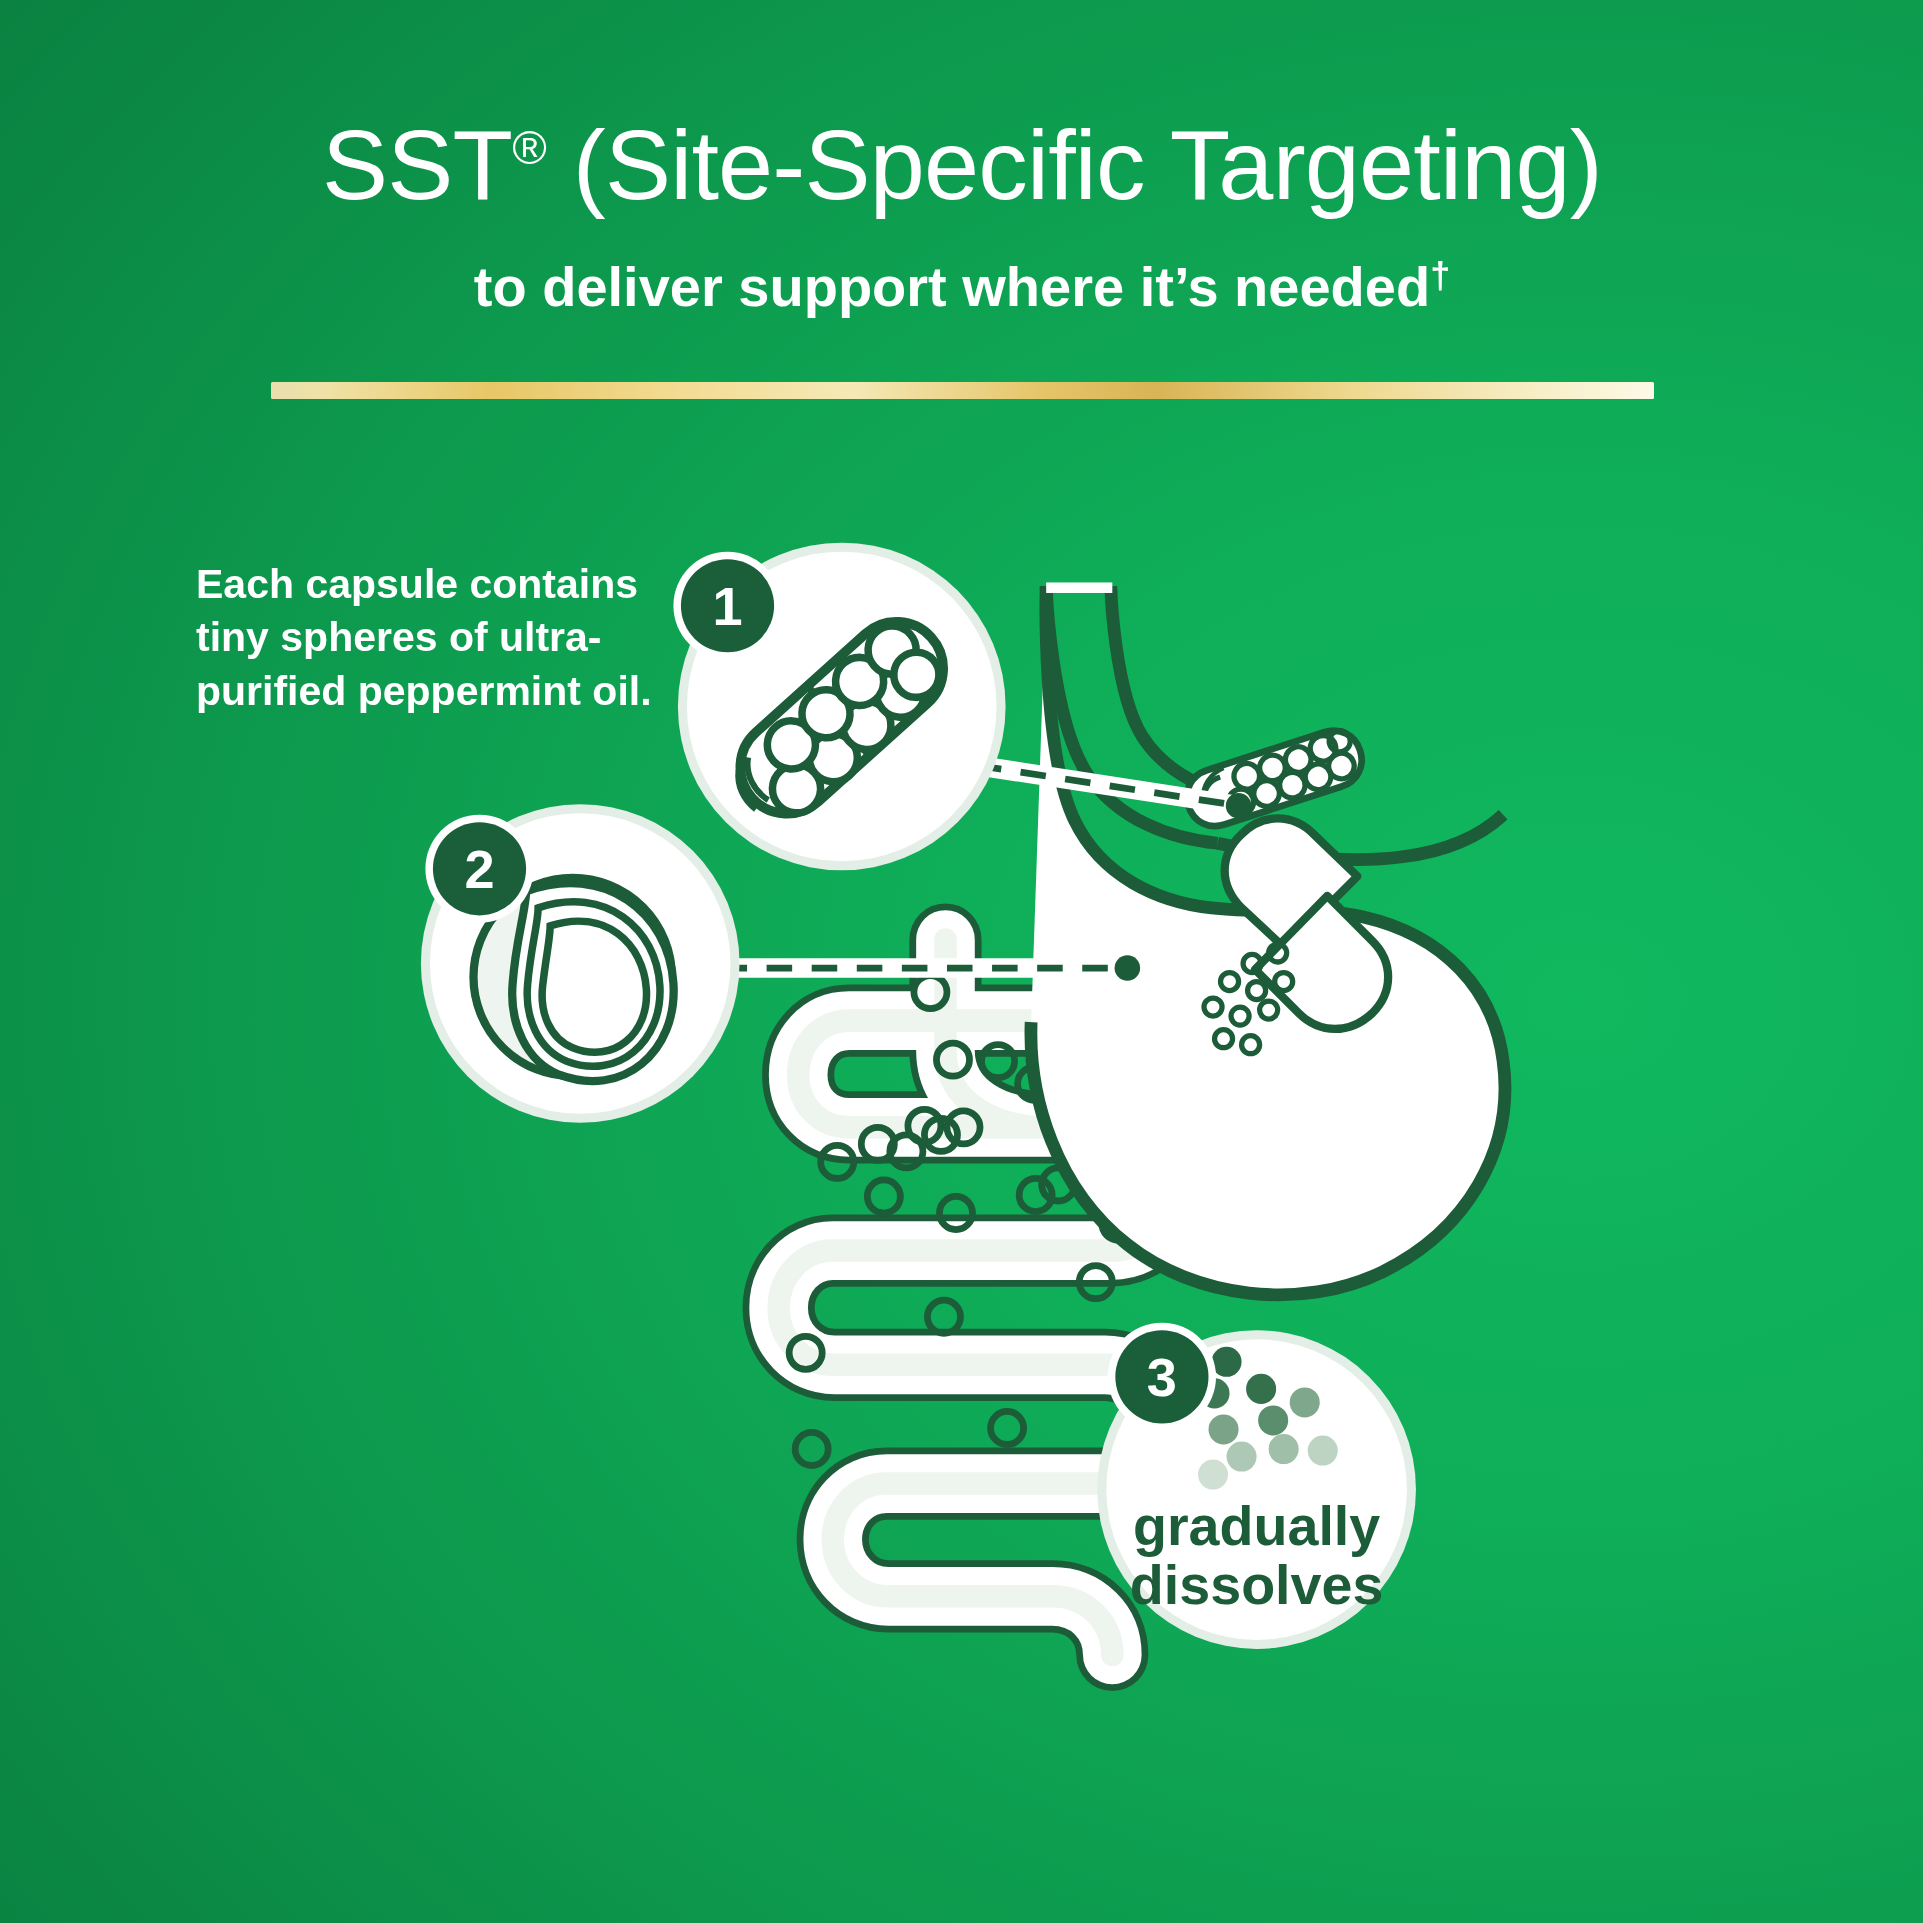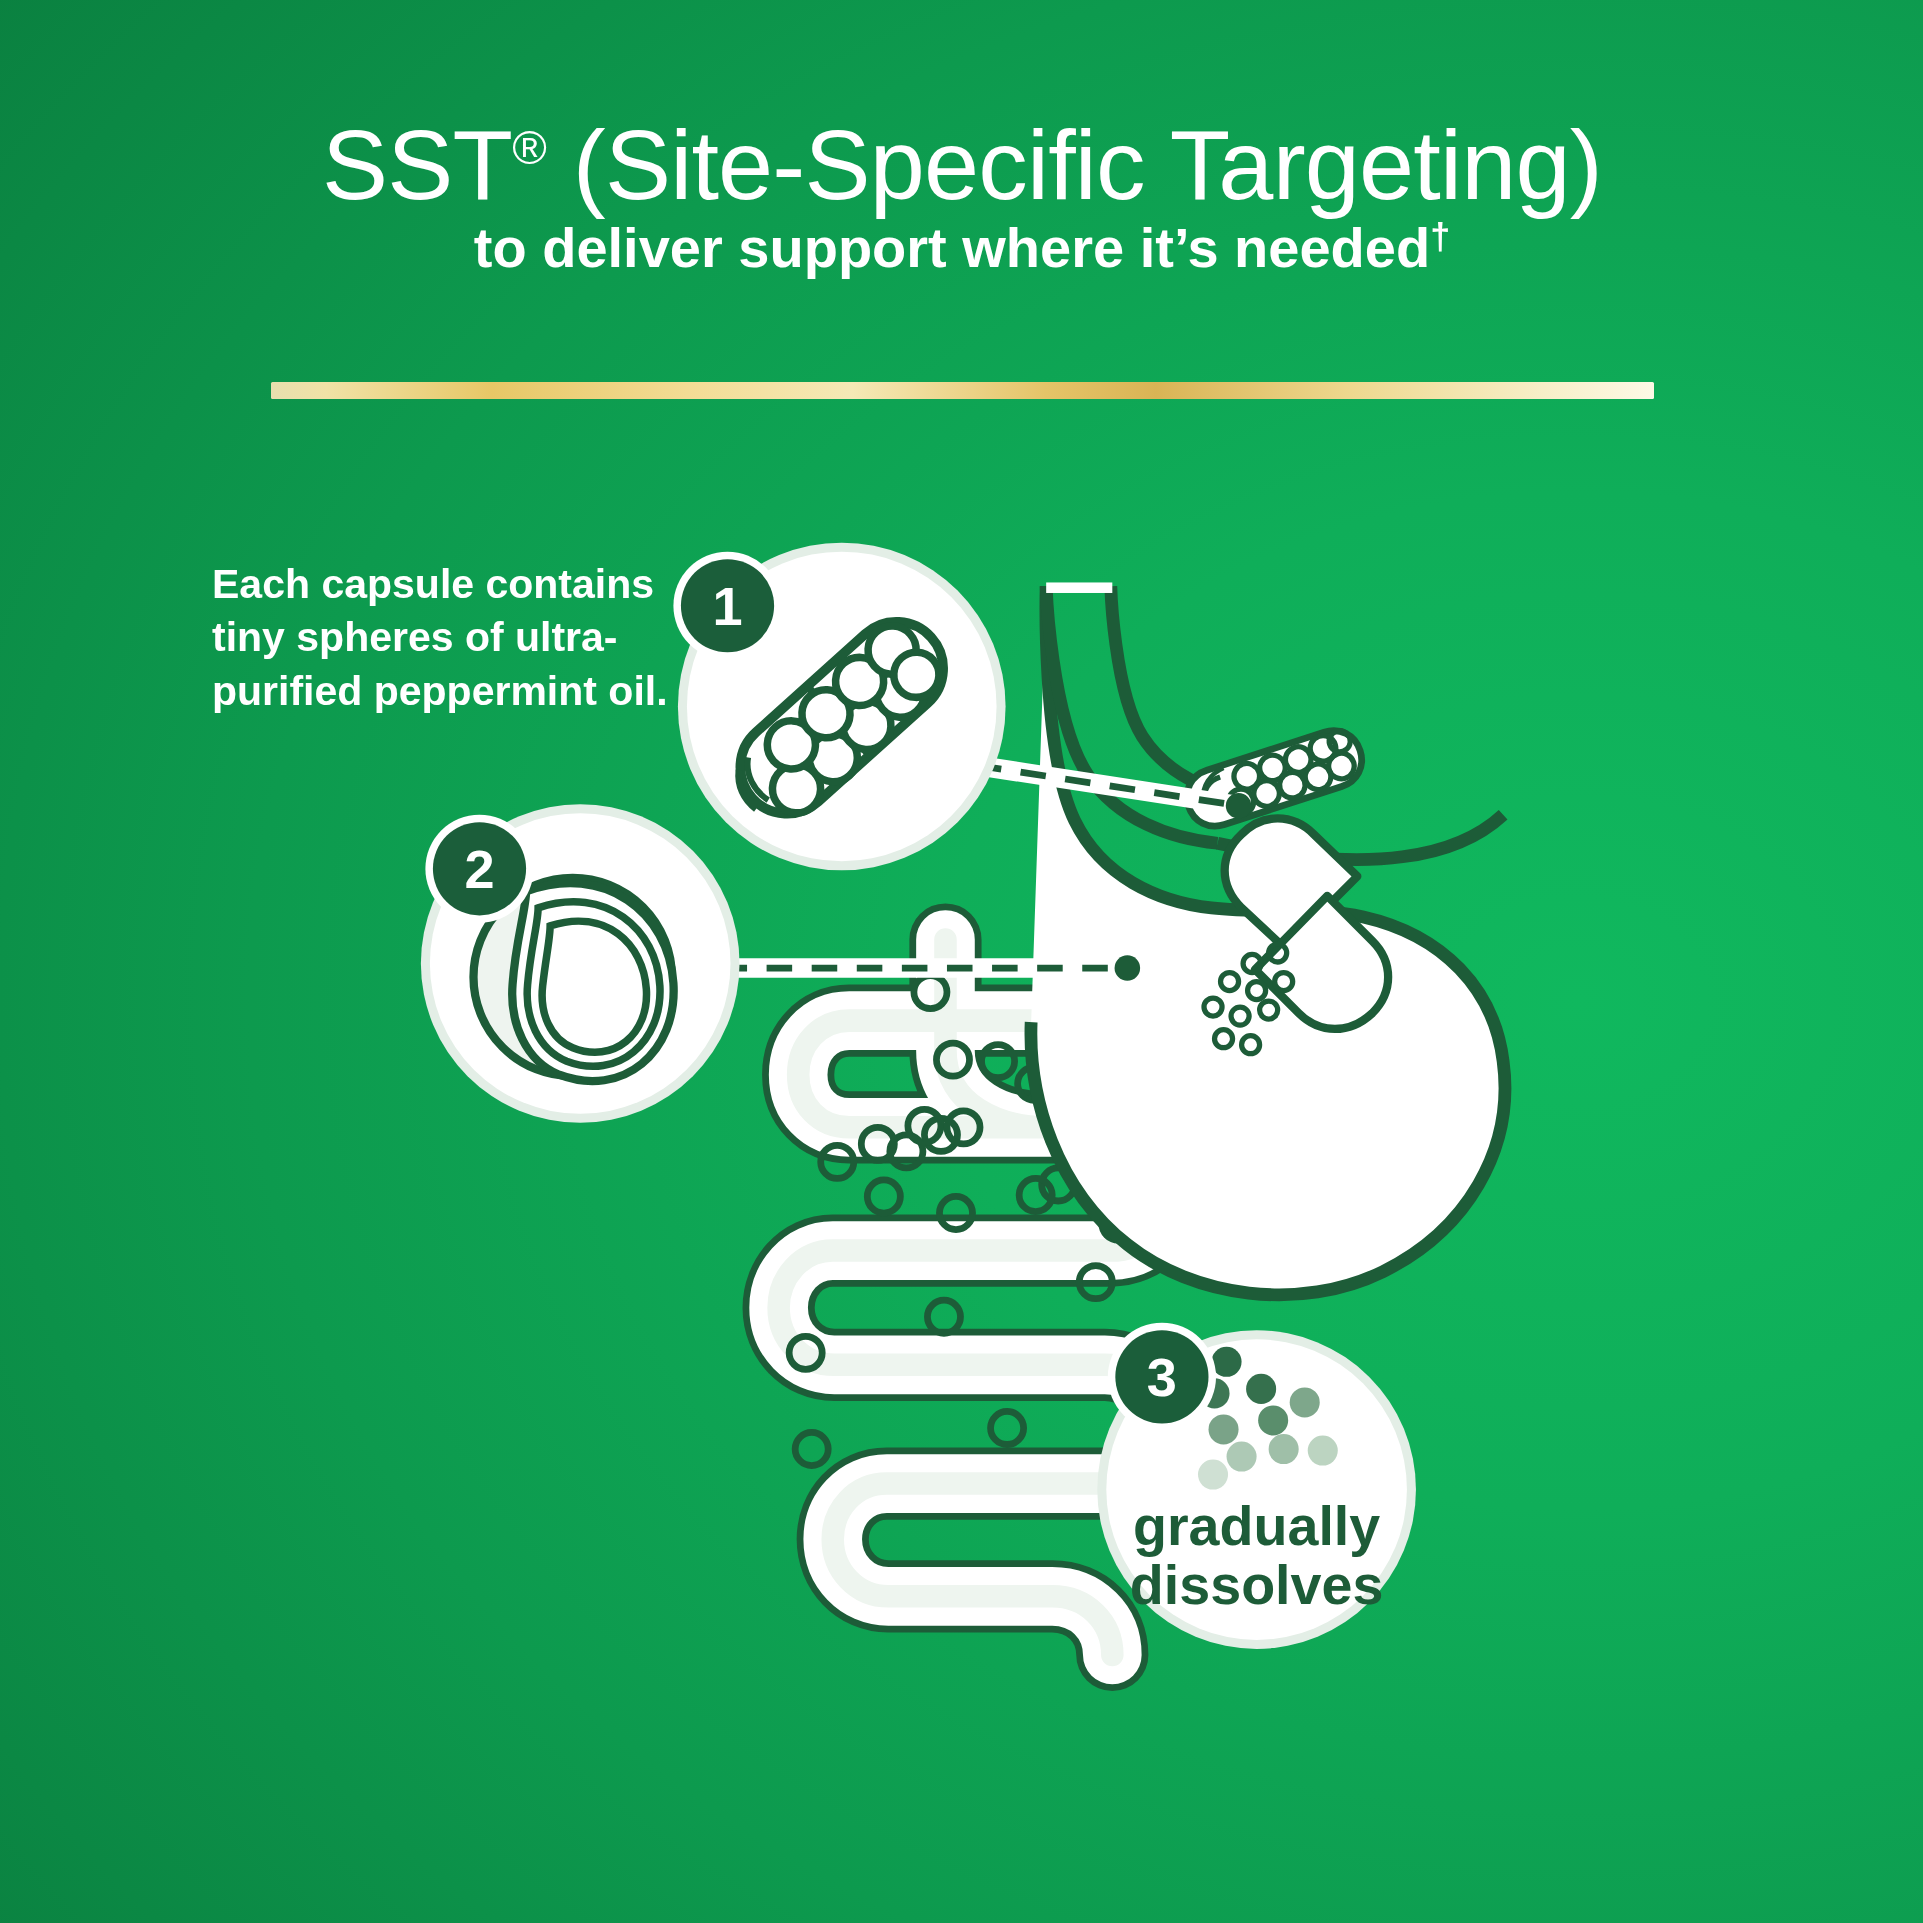--- a/index.html
+++ b/index.html
@@ -33,20 +33,21 @@
     white-space: nowrap;
   }
   #title .reg {
     font-size: 47px;
     vertical-align: 35px;
   }
   #subtitle {
     color: #ffffff;
     font-size: 56px;
     font-weight: bold;
+    margin-top: 39px;
     line-height: 1.1;
     white-space: nowrap;
   }
   #subtitle .dag { font-size: 36px; vertical-align: 18px; }
 
   #gold-rule {
     position: absolute;
     left: 271px;
     top: 382px;
     width: 1383px;
@@ -75,21 +76,21 @@
   }
 
   
   .callout {
     position: absolute;
     color: #ffffff;
     font-weight: bold;
     font-size: 41px;
     line-height: 1.30;
   }
-  #callout-1 { left: 212px; top: 558px; width: 466px; }
+  #callout-1 { left: 196px; top: 558px; width: 466px; }
   #callout-2 { left: 421px; top: 1187px; width: 466px; }
   #callout-3 { left: 1458px; top: 1375px; width: 451px; }
   .callout .dag { font-size: 27px; vertical-align: 13.5px; }
 
   
   #footer {
     position: absolute;
     left: 50%;
     transform: translateX(-50%);
     top: 1787px;

